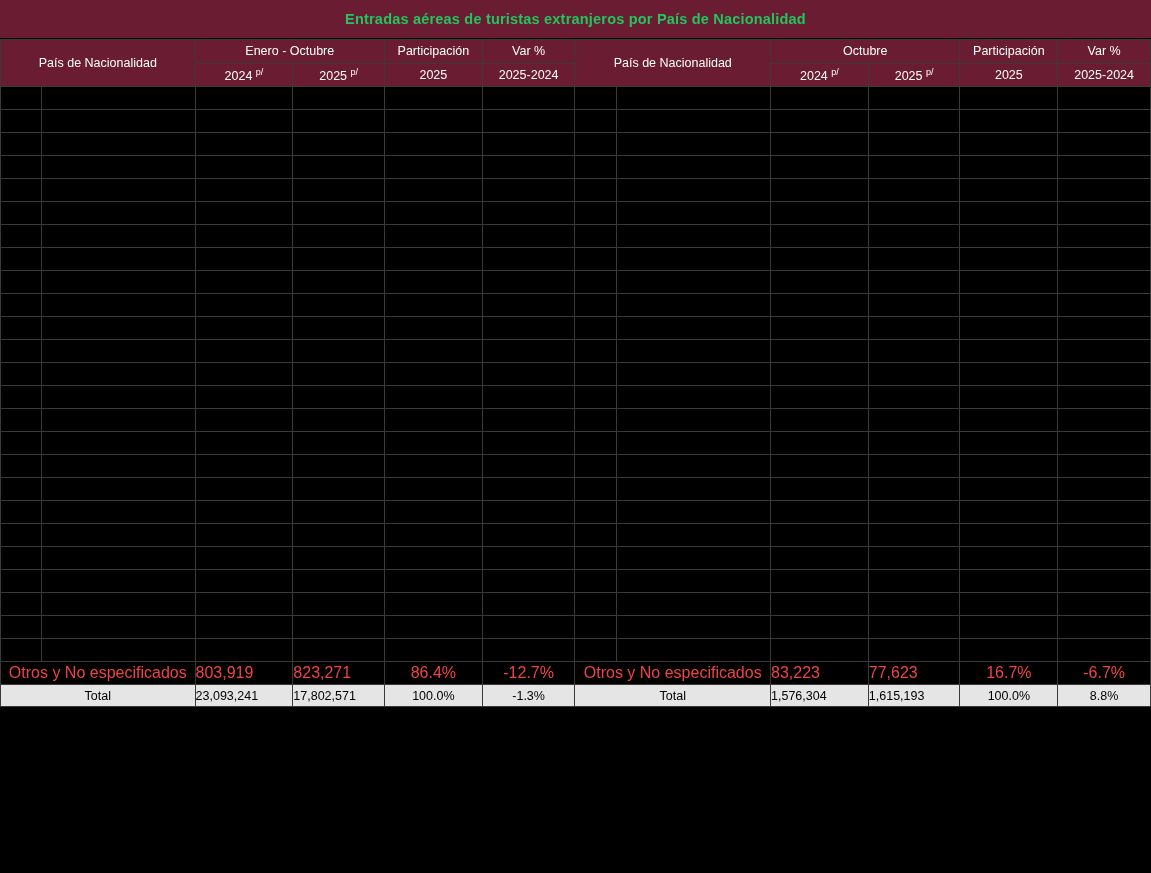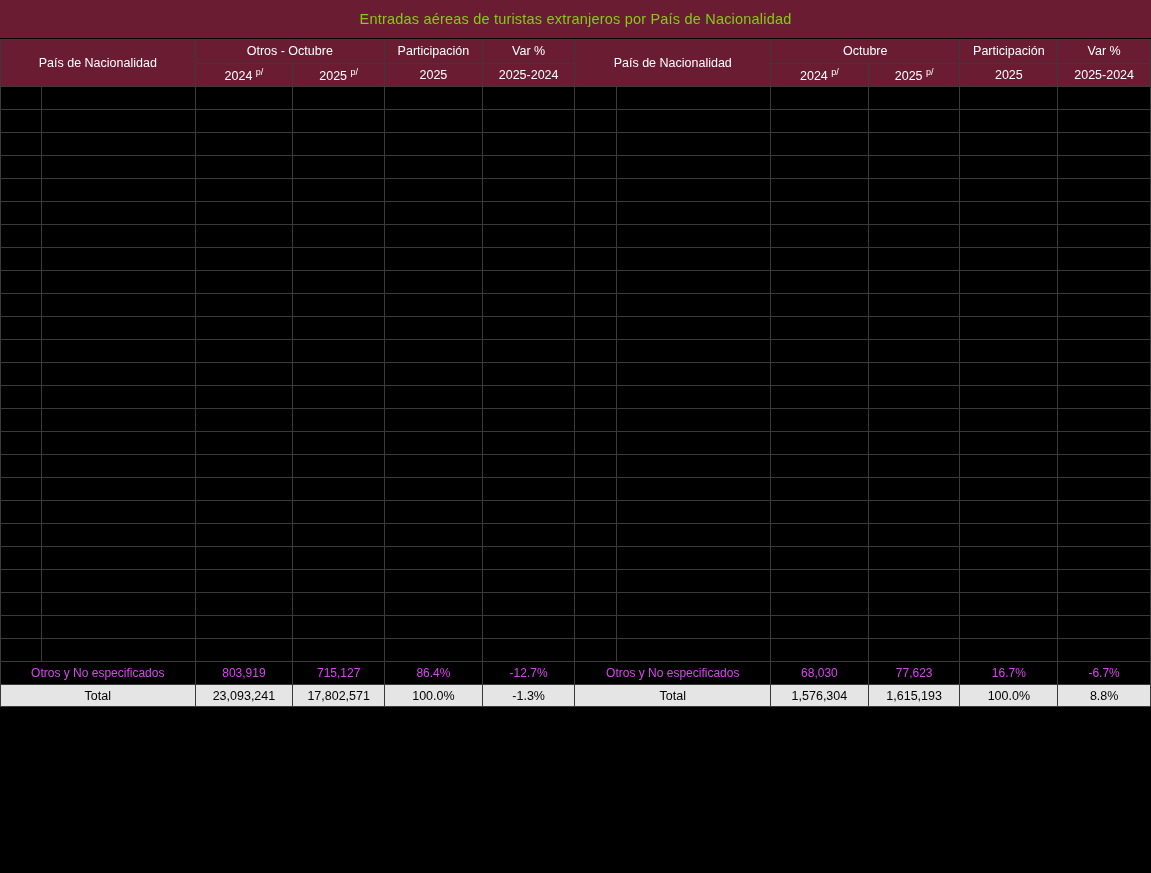--- a/index.html
+++ b/index.html
@@ -15,26 +15,26 @@
   }
   .sheet {
     width: 1151px;
     height: 873px;
     position: relative;
     background: #000000;
   }
   .title-bar {
     height: 38px;
     background: #691C32;
-    color: #84cc16;
+    color: #22c55e;
     display: flex;
     align-items: center;
     justify-content: center;
     font-size: 14.5px;
-    font-weight: normal;
+    font-weight: bold;
     letter-spacing: 0.2px;
     border-bottom: 1px solid #000;
   }
   table.grid {
     border-collapse: collapse;
     width: 1151px;
     table-layout: fixed;
     border-radius: 19px;
   }
   table.grid td, table.grid th {
@@ -57,34 +57,34 @@
 
   
   .datarow td {
     height: 22px;
     background: #000000;
     border: 1px solid #3a3a3a;
   }
   
   .otros td {
     background: #000000;
-    color: #d946ef;
-    font-size: 12px;
+    color: #ef4444;
+    font-size: 16px;
     height: 22px;
   }
   .total td {
     background: #e5e5e5;
     color: #000000;
     font-size: 12.5px;
     font-weight: bold;
     height: 21px;
     border-color: #000000;
   }
   .c { text-align: center; }
-  .r { text-align: center; padding-right: 8px; }
+  .r { text-align: left; padding-right: 8px; }
   .num { font-family: "Liberation Sans", sans-serif; }
   .footer-fill {
     background: #000000;
     height: 173px;
     width: 1151px;
   }
 </style>
 </head>
 <body>
 
@@ -104,21 +104,21 @@
       <col style="width:151px">
       <col style="width:96px">
       <col style="width:90px">
       <col style="width:96px">
       <col style="width:91px">
     </colgroup>
 
     <thead>
       <tr>
         <th class="hdr tall" colspan="2" rowspan="2">País de Nacionalidad</th>
-        <th class="hdr" colspan="2">Otros - Octubre</th>
+        <th class="hdr" colspan="2">Enero - Octubre</th>
         <th class="hdr" rowspan="1">Participación</th>
         <th class="hdr" rowspan="1">Var %</th>
         <th class="hdr tall" colspan="2" rowspan="2">País de Nacionalidad</th>
         <th class="hdr" colspan="2">Octubre</th>
         <th class="hdr" rowspan="1">Participación</th>
         <th class="hdr" rowspan="1">Var %</th>
       </tr>
       <tr>
         <th class="hdr"><span>2024</span> <sup>p/</sup></th>
         <th class="hdr"><span>2025</span> <sup>p/</sup></th>
@@ -481,25 +481,25 @@
           <td></td>
           <td></td>
           <td></td>
         </tr>
       </tbody>
 
     <tbody>
       <tr class="otros">
         <td class="c" colspan="2">Otros y No especificados</td>
         <td class="r num">803,919</td>
-        <td class="r num">715,127</td>
+        <td class="r num">823,271</td>
         <td class="c num">86.4%</td>
         <td class="c num">-12.7%</td>
         <td class="c" colspan="2">Otros y No especificados</td>
-        <td class="r num">68,030</td>
+        <td class="r num">83,223</td>
         <td class="r num">77,623</td>
         <td class="c num">16.7%</td>
         <td class="c num">-6.7%</td>
       </tr>
       <tr class="total">
         <td class="c" colspan="2">Total</td>
         <td class="r num">23,093,241</td>
         <td class="r num">17,802,571</td>
         <td class="c num">100.0%</td>
         <td class="c num">-1.3%</td>

